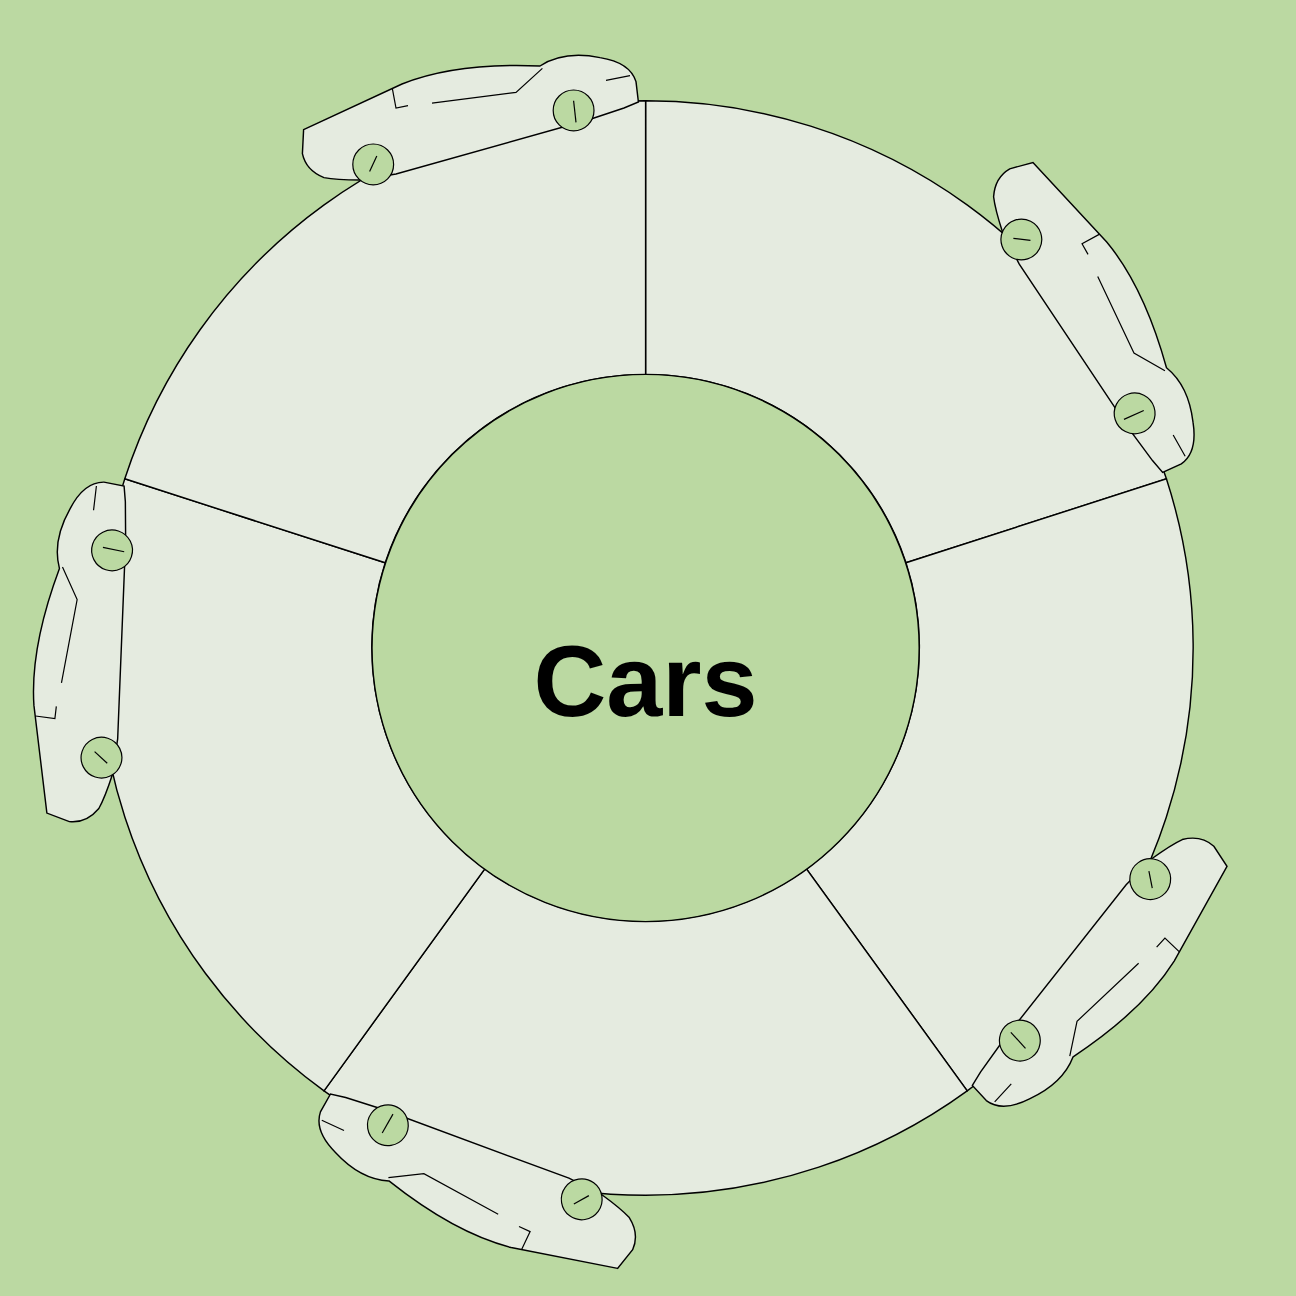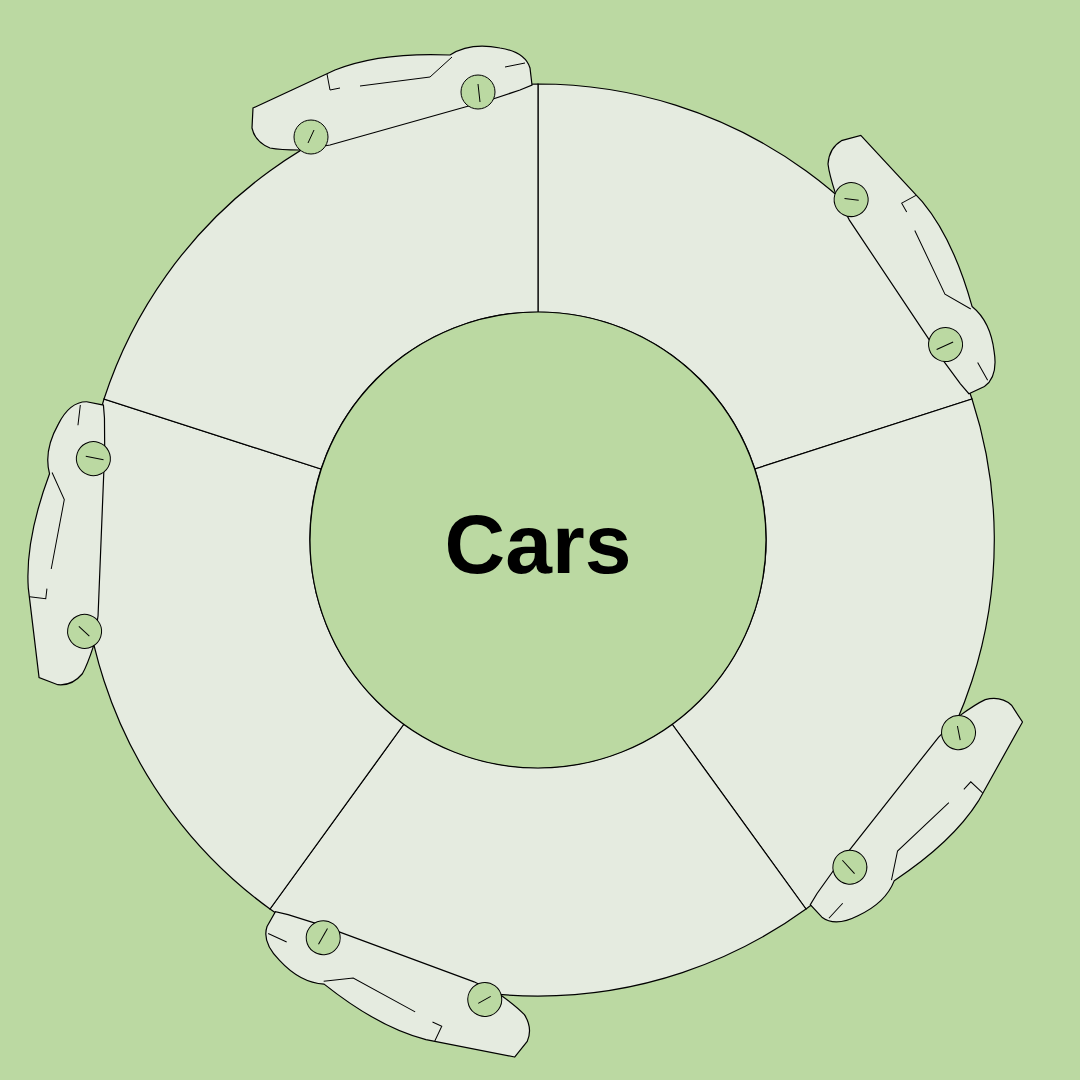--- a/index.html
+++ b/index.html
@@ -1,18 +1,18 @@
 <!DOCTYPE html>
 <html><head>
 <meta charset="utf-8">
 <style>
   html, body { margin:0; padding:0; }
   body { width:1080px; height:1080px; background:#bbd9a2; overflow:hidden; position:relative; }
   svg { position:absolute; left:0; top:0; }
-  .title { position:absolute; left:338px; top:494px; width:400px; text-align:center;
+  .title { position:absolute; left:338px; top:518px; width:400px; text-align:center;
     font-family:"Liberation Sans", sans-serif; font-weight:bold; font-size:84px; color:#000; line-height:100px; }
 </style>
 </head>
 <body>
 
 <svg width="1080" height="1080" viewBox="0 0 1080 1080">
   <defs>
     <g id="car">
       <path d="M253,108 L335,70 Q380,52 450,55 Q470,42 500,48 Q525,52 530,68 L532,85 L520,90 Q505,95 490,100 L330,145 L300,150 Q280,150 270,148 Q255,142 252,128 Z" fill="#e5ebe0" stroke="#000" stroke-width="1.2"></path>
       <path d="M327,74 L330,90 L340,88 M360,86 L430,77 L452,57 M505,67 L525,63" fill="none" stroke="#000" stroke-width="1"></path>

